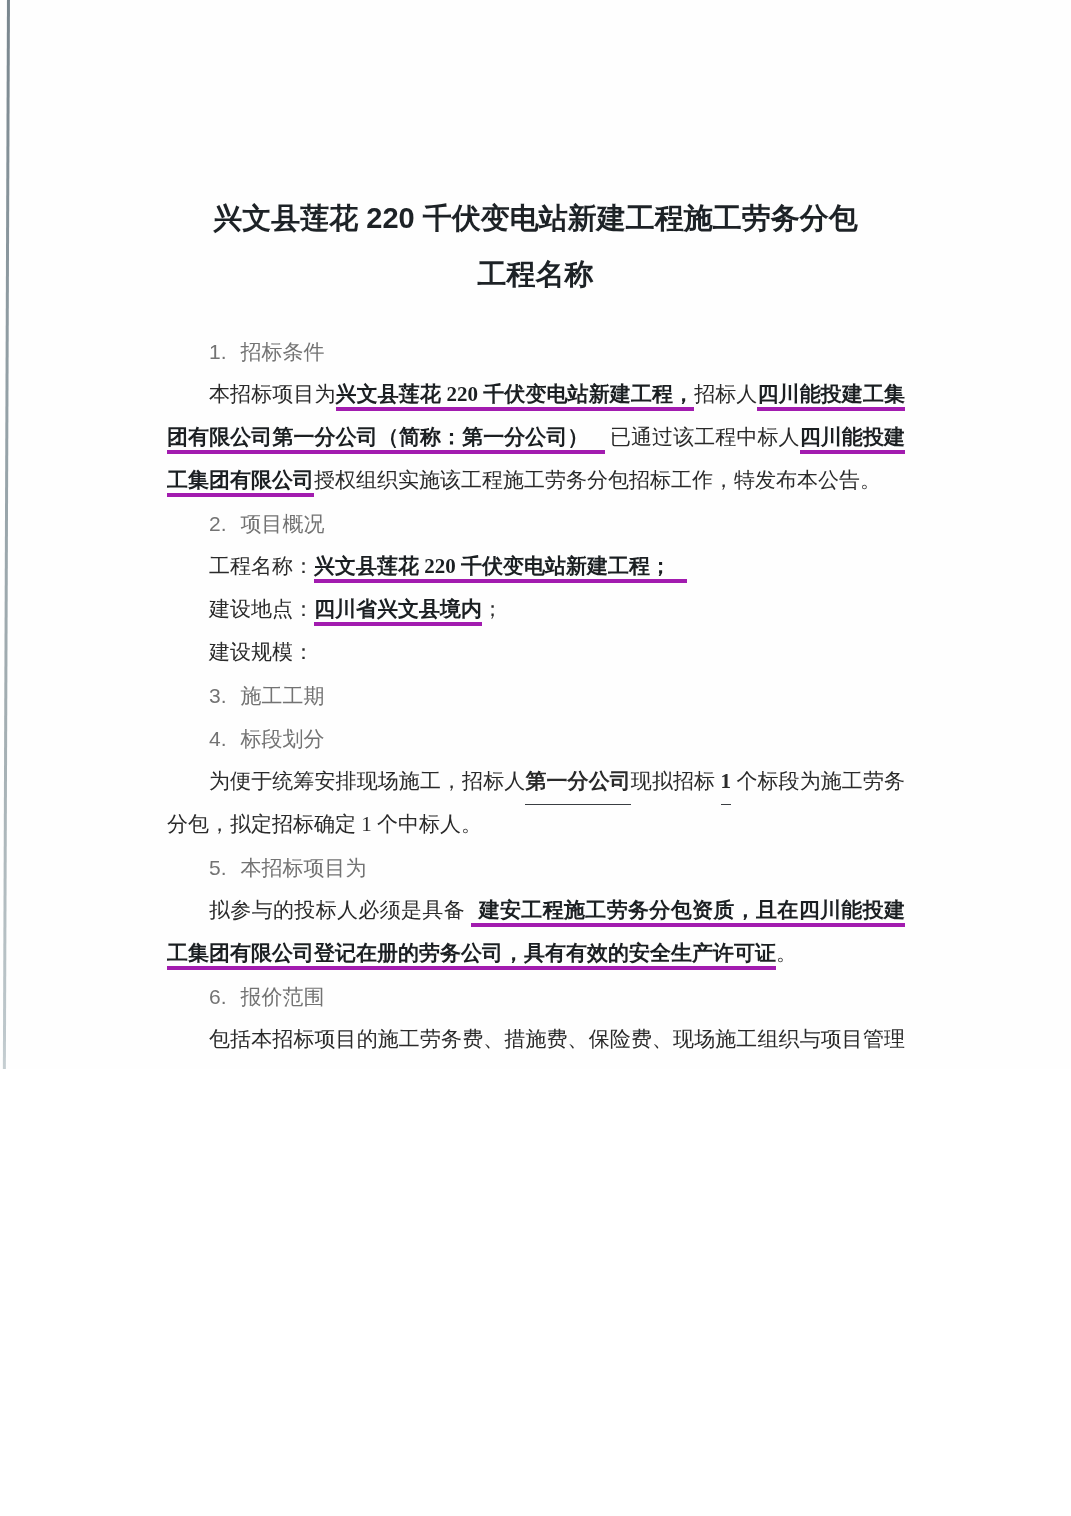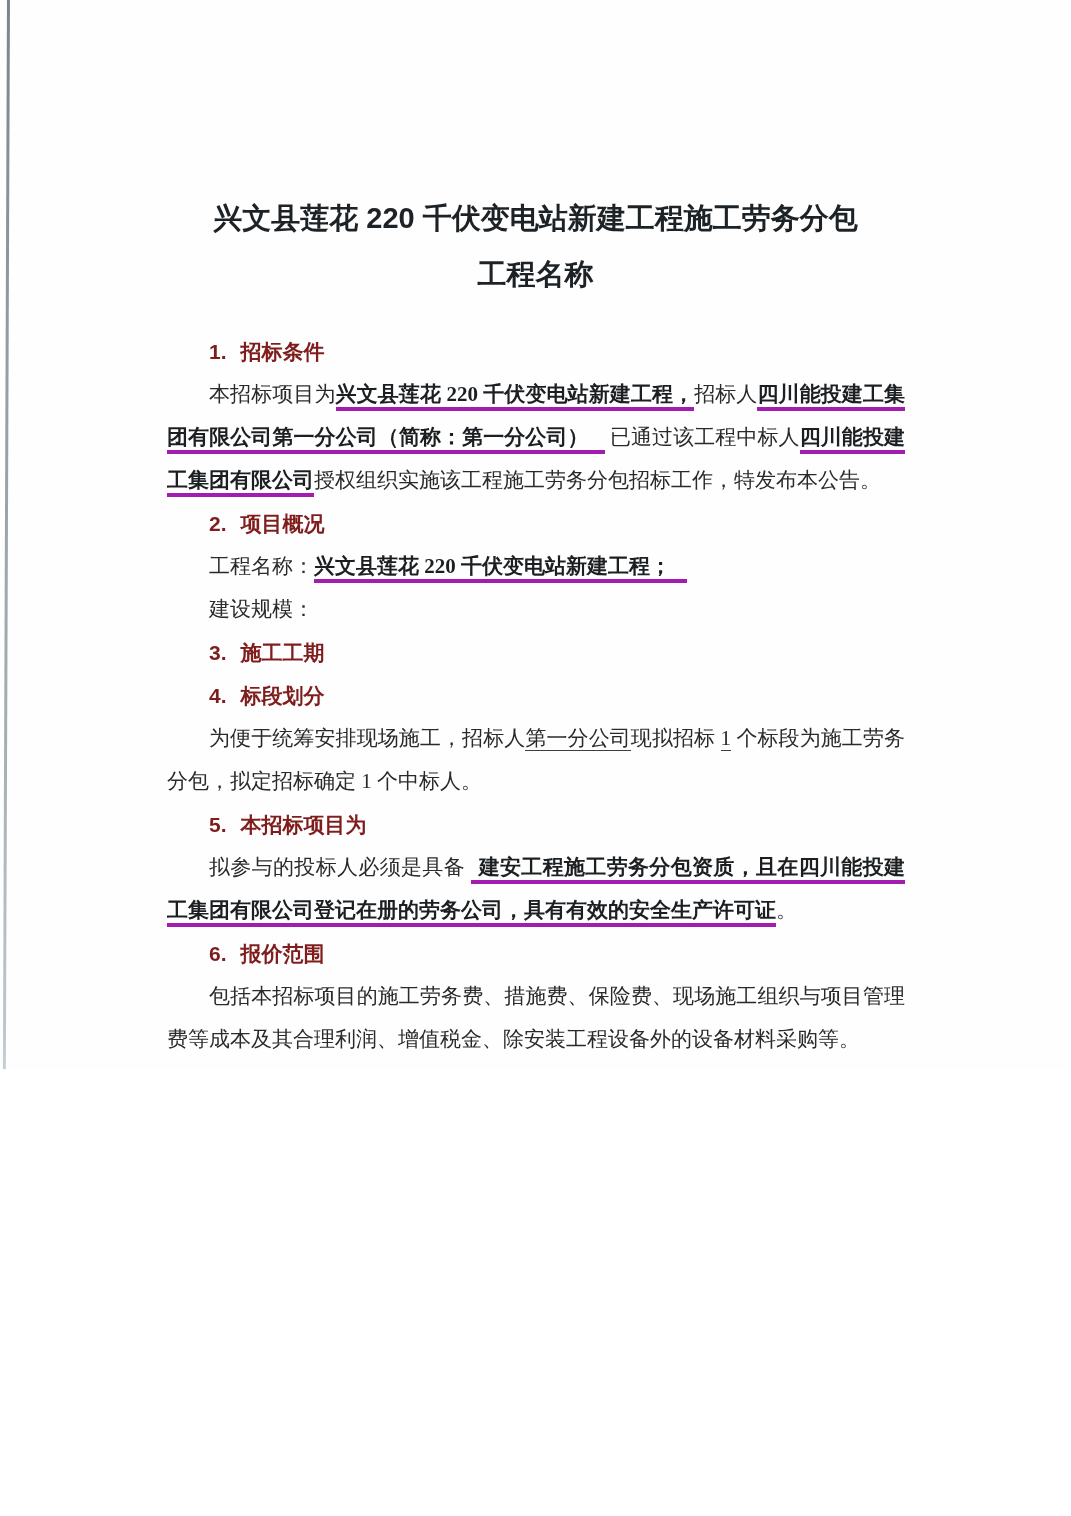--- a/index.html
+++ b/index.html
@@ -47,35 +47,36 @@
   .content {
     margin: 28px 166px 0 167px;
     font-size: 21px;
     line-height: 43px;
     text-align: justify;
     color: #2a2a2a;
   }
   .sec-heading {
     text-indent: 2em;
     font-family: "Liberation Sans", "DejaVu Sans", sans-serif;
-    font-weight: bold;
-    color: #7f1d1d;
+    font-weight: normal;
+    color: #737373;
   }
   .sec-heading .num { margin-right: 14px; }
   .para { text-indent: 2em; margin: 0; }
   .kv-line { text-indent: 2em; margin: 0; }
   .bu {               
     font-weight: bold;
     color: #1b1f22;
     border-bottom: 4px solid #a21caf;
     padding-bottom: 1px;
   }
   .u {                
     border-bottom: 1.5px solid #3a3e42;
-    padding-bottom: 0;
+    padding-bottom: 11px;
+    font-weight: bold;
   }
   .tail-space { padding-right: 16px; }
   .lead-space { padding-left: 8px; }
   .page-number {
     position: absolute;
     top: 1392px;
     left: 0;
     width: 100%;
     text-align: center;
     font-size: 17px;
@@ -95,20 +96,21 @@
     <div>工程名称</div>
   </div>
 
   <div class="content">
 
     <div class="sec-heading"><span class="num">1.</span><span>招标条件</span></div>
     <p class="para"><span>本招标项目为</span><span class="bu">兴文县莲花 220 千伏变电站新建工程，</span><span>招标人</span><span class="bu tail-space">四川能投建工集团有限公司第一分公司（简称：第一分公司）</span><span> 已通过该工程中标人</span><span class="bu">四川能投建工集团有限公司</span><span>授权组织实施该工程施工劳务分包招标工作，特发布本公告。</span></p>
 
     <div class="sec-heading"><span class="num">2.</span><span>项目概况</span></div>
     <p class="kv-line"><span>工程名称：</span><span class="bu tail-space">兴文县莲花 220 千伏变电站新建工程；</span></p>
+    <p class="kv-line"><span>建设地点：</span><span class="bu">四川省兴文县境内</span><span>；</span></p>
     <p class="kv-line"><span>建设规模：</span></p>
 
     <div class="sec-heading"><span class="num">3.</span><span>施工工期</span></div>
 
     <div class="sec-heading"><span class="num">4.</span><span>标段划分</span></div>
     <p class="para"><span>为便于统筹安排现场施工，招标人</span><span class="u">第一分公司</span><span>现拟招标 </span><span class="u">1</span><span> 个标段为施工劳务分包，拟定招标确定 1 个中标人。</span></p>
 
     <div class="sec-heading"><span class="num">5.</span><span>本招标项目为</span></div>
     <p class="para"><span>拟参与的投标人必须是具备 </span><span class="bu lead-space">建安工程施工劳务分包资质，且在四川能投建工集团有限公司登记在册的劳务公司，具有有效的安全生产许可证</span><span>。</span></p>
 

